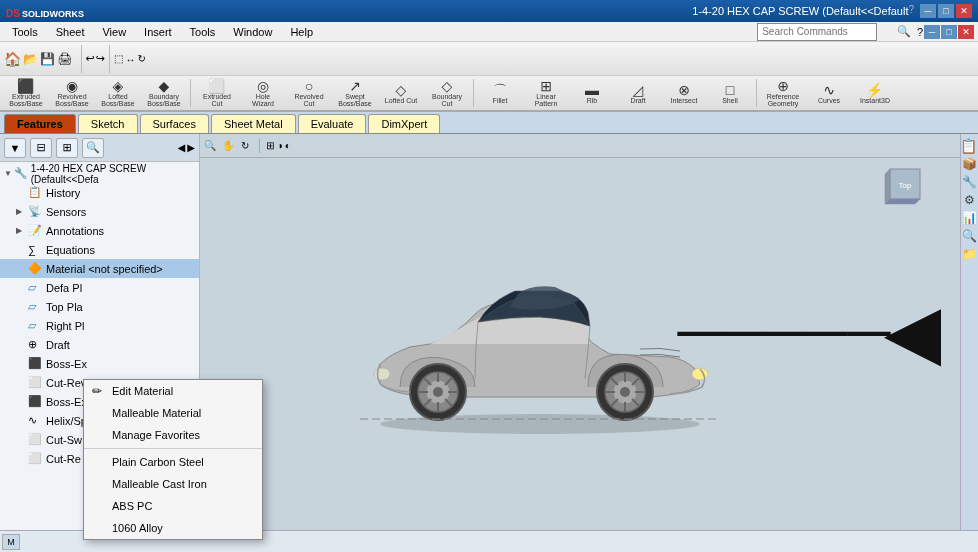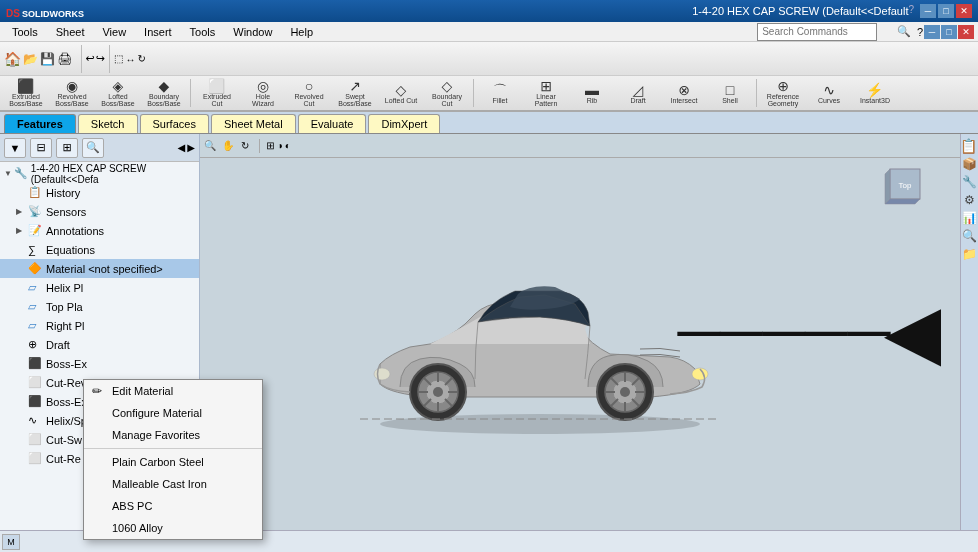--- a/index.html
+++ b/index.html
@@ -95,21 +95,21 @@
       padding: 3px 12px;
       font-size: 11px;
       background: #fef9c3;
       border: 1px solid #999;
       border-bottom: none;
       cursor: pointer;
       margin-right: 2px;
       border-radius: 3px 3px 0 0;
     }
     .tab.active {
-      background: #0ea5e9;
+      background: #c2410c;
       font-weight: bold;
       border-color: #888;
     }
 
     
     .main-area {
       display: flex;
       height: calc(552px - 22px - 20px - 70px - 22px - 22px);
       position: relative;
     }
@@ -487,21 +487,21 @@
       <div class="tree-item selected">
         <span class="tree-indent"></span>
         <span class="tree-arrow"> </span>
         <span class="tree-icon" style="color:#cc6600;">🔶</span>
         <span>Material &lt;not specified&gt;</span>
       </div>
       <div class="tree-item">
         <span class="tree-indent"></span>
         <span class="tree-arrow"> </span>
         <span class="tree-icon" style="color:#4488cc;">▱</span>
-        <span>Helix Pl</span>
+        <span>Defa Pl</span>
       </div>
       <div class="tree-item">
         <span class="tree-indent"></span>
         <span class="tree-arrow"> </span>
         <span class="tree-icon" style="color:#4488cc;">▱</span>
         <span>Top Pla</span>
       </div>
       <div class="tree-item">
         <span class="tree-indent"></span>
         <span class="tree-arrow"> </span>
@@ -552,21 +552,21 @@
       </div>
     </div>
   </div>
 
   <div class="context-menu">
     <div class="ctx-item has-icon">
       <span class="ctx-icon">✏</span>
       <span>Edit Material</span>
     </div>
     <div class="ctx-item">
-      <span>Configure Material</span>
+      <span>Malleable Material</span>
     </div>
     <div class="ctx-item">
       <span>Manage Favorites</span>
     </div>
     <div class="ctx-separator"></div>
     <div class="ctx-item">
       <span>Plain Carbon Steel</span>
     </div>
     <div class="ctx-item">
       <span>Malleable Cast Iron</span>

